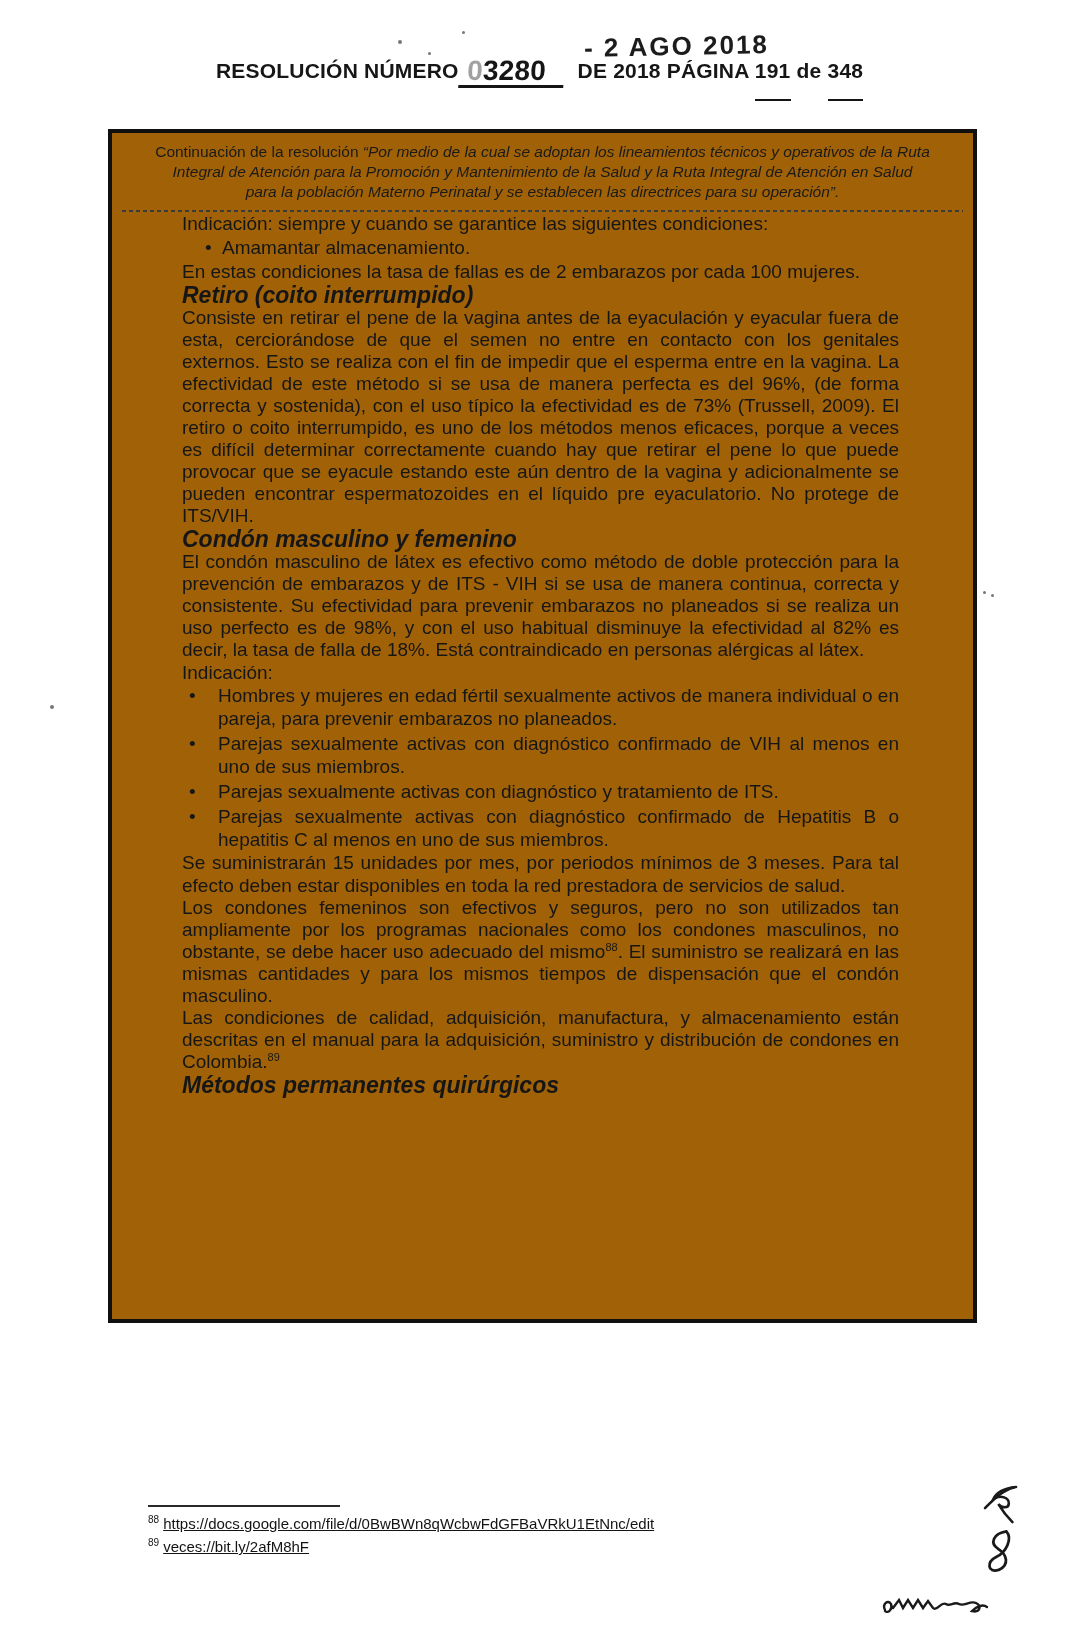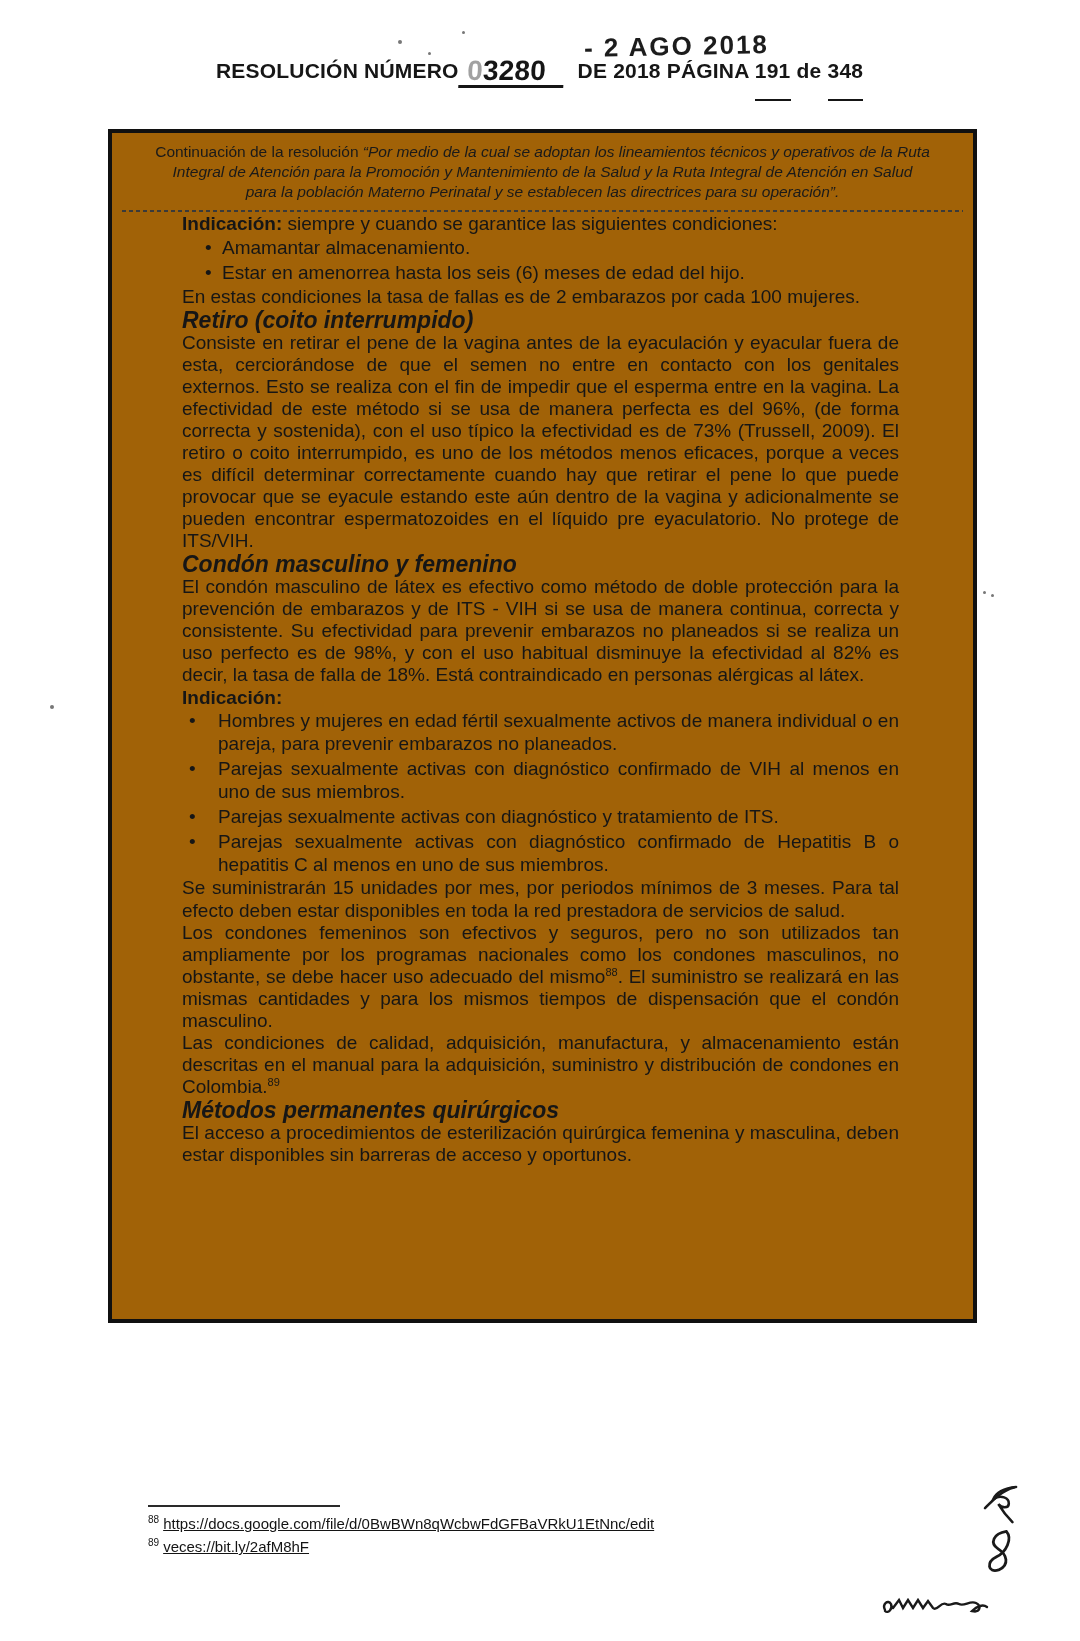--- a/index.html
+++ b/index.html
@@ -56,21 +56,21 @@
     padding:0 74px 0 70px;
     font-size:19px;line-height:23px;
   }
   .content p,.content h3,.content ul{margin:0;padding:0;}
   .just{text-align:justify;}
   .lh22{line-height:22px;}
   .mt16{margin-top:16px;}  .mt19{margin-top:19px;}
   .mt20{margin-top:20px;}  .mt22{margin-top:22px;}
   .mt36{margin-top:36px;}
   h3.doc-head{font-size:23px;font-weight:bold;font-style:italic;line-height:24px;}
-  b.lbl{font-weight:bold;}
+  b.lbl{font-weight:normal;}
   ul{list-style:none;}
   ul.list1 li{position:relative;padding-left:40px;line-height:25px;}
   ul.list1 li::before{content:"•";position:absolute;left:23px;top:0;}
   ul.list2 li{position:relative;padding-left:36px;line-height:23px;text-align:justify;}
   ul.list2 li::before{content:"•";position:absolute;left:7px;top:0;}
   ul.list2 li + li{margin-top:2px;}
   sup{font-size:11px;line-height:0;vertical-align:super;}
   
   .footnotes{position:absolute;left:36px;top:1372px;font-size:15px;line-height:23px;}
   .fn-sep{width:192px;border-top:2px solid #2a2a2a;margin-bottom:5px;}
@@ -112,21 +112,20 @@
     </div>
 
     <div class="dashes"></div>
 
     <div class="content">
 
       <p class="mt36"><b class="lbl">Indicación:</b><span> siempre y cuando se garantice las siguientes condiciones:</span></p>
 
       <ul class="list1">
         <li><span>Amamantar almacenamiento.</span></li>
-        <li><span>Estar en amenorrea hasta los seis (6) meses de edad del hijo.</span></li>
       </ul>
 
       <p class="mt16">En estas condiciones la tasa de fallas es de 2 embarazos por cada 100 mujeres.</p>
 
       <h3 class="doc-head mt22">Retiro (coito interrumpido)</h3>
 
       <p class="just lh22 mt20">Consiste en retirar el pene de la vagina antes de la eyaculación y eyacular fuera de esta, cerciorándose de que el semen no entre en contacto con los genitales externos. Esto se realiza con el fin de impedir que el esperma entre en la vagina. La efectividad de este método si se usa de manera perfecta es del 96%, (de forma correcta y sostenida), con el uso típico la efectividad es de 73% (Trussell, 2009). El retiro o coito interrumpido, es uno de los métodos menos eficaces, porque a veces es difícil determinar correctamente cuando hay que retirar el pene lo que puede provocar que se eyacule estando este aún dentro de la vagina y adicionalmente se pueden encontrar espermatozoides en el líquido pre eyaculatorio. No protege de ITS/VIH.</p>
 
       <h3 class="doc-head mt22">Condón masculino y femenino</h3>
 
@@ -142,21 +141,20 @@
       </ul>
 
       <p class="just mt16">Se suministrarán 15 unidades por mes, por periodos mínimos de 3 meses. Para tal efecto deben estar disponibles en toda la red prestadora de servicios de salud.</p>
 
       <p class="just lh22 mt22"><span>Los condones femeninos son efectivos y seguros, pero no son utilizados tan ampliamente por los programas nacionales como los condones masculinos, no obstante, se debe hacer uso adecuado del mismo</span><sup>88</sup><span>. El suministro se realizará en las mismas cantidades y para los mismos tiempos de dispensación que el condón masculino.</span></p>
 
       <p class="just lh22 mt20"><span>Las condiciones de calidad, adquisición, manufactura, y almacenamiento están descritas en el manual para la adquisición, suministro y distribución de condones en Colombia.</span><sup>89</sup></p>
 
       <h3 class="doc-head mt20">Métodos permanentes quirúrgicos</h3>
 
-      <p class="just lh22 mt19">El acceso a procedimientos de esterilización quirúrgica femenina y masculina, deben estar disponibles sin barreras de acceso y oportunos.</p>
 
     </div>
 
     <div class="footnotes">
       <div class="fn-sep"></div>
       <div class="fn"><sup>88</sup><a>https://docs.google.com/file/d/0BwBWn8qWcbwFdGFBaVRkU1EtNnc/edit</a></div>
       <div class="fn"><sup>89</sup><a>veces://bit.ly/2afM8hF</a></div>
     </div>
   </div>
 

